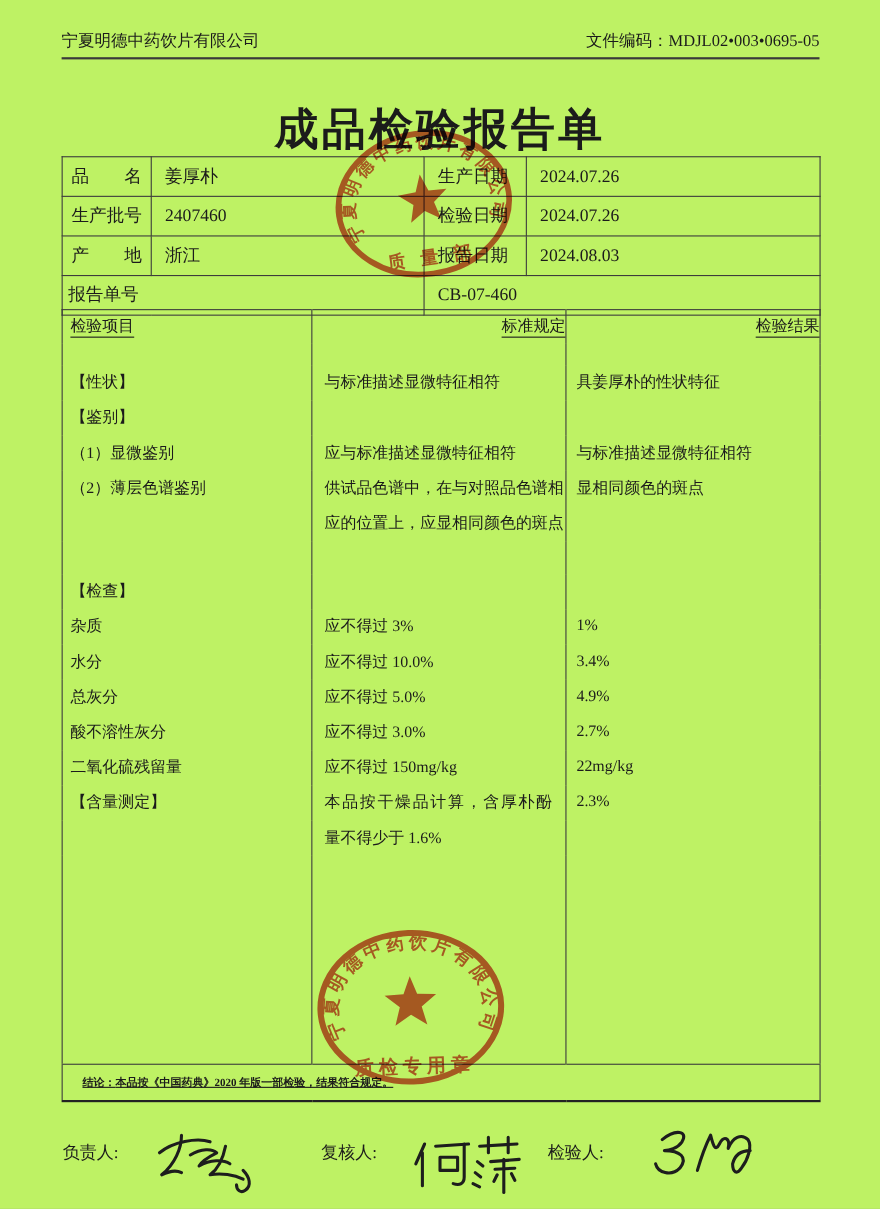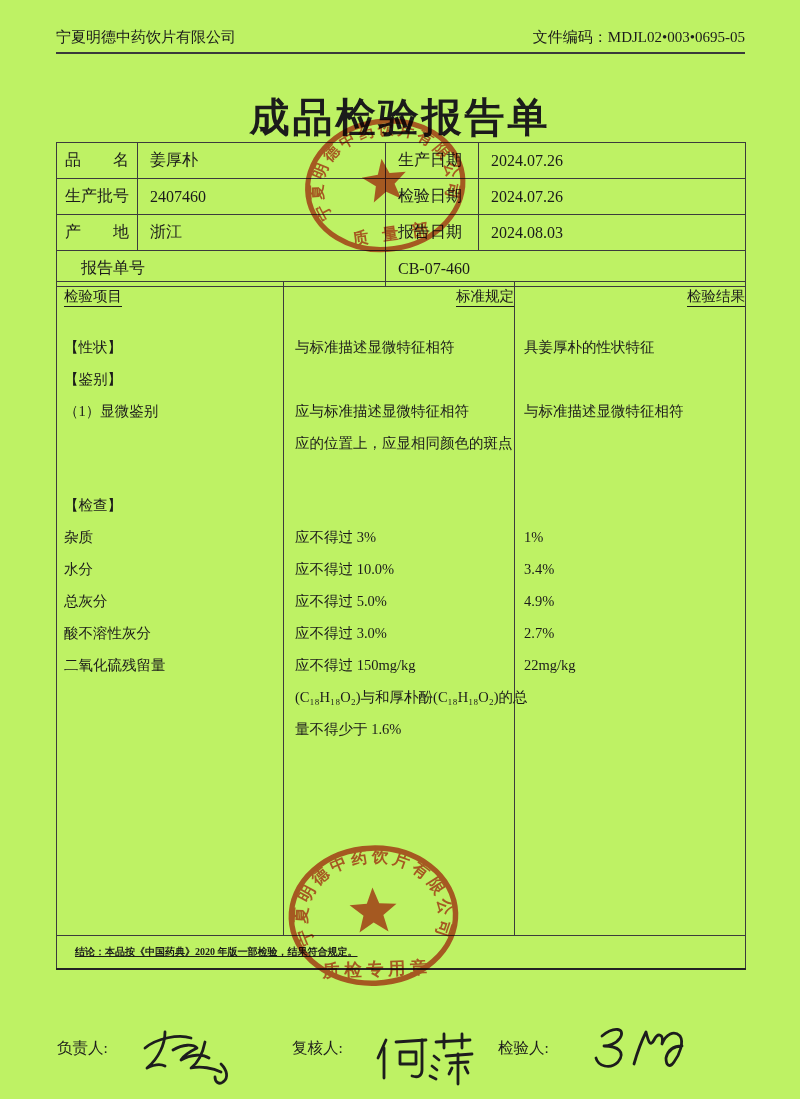--- a/index.html
+++ b/index.html
@@ -15,21 +15,21 @@
   
   .title{position:absolute; left:0; top:90px; width:800px; text-align:center;
          font-size:40px; font-weight:bold; letter-spacing:3px;}
   
   table{border-collapse:collapse; table-layout:fixed;}
   .info-table{position:absolute; left:56px; top:142px; width:689px; font-size:16px;}
   .info-table td{border:1px solid #3c3c3c; height:35px; padding:0; white-space:nowrap; overflow:visible;}
   .info-table td.lbl{padding:0 8px; text-align:justify; text-align-last:justify;}
   .info-table td.val{padding-left:12px;}
   .info-table td.lbl2{padding-left:12px;}
-  .info-table td.rlabel{padding-left:24px;}
+  .info-table td.rlabel{padding-left:5px;}
   
   .insp-table{position:absolute; left:56px; top:281px; width:689px; font-size:14.5px;
               border:1px solid #3c3c3c; border-bottom:2px solid #232323;}
   .insp-table td{padding:0; white-space:nowrap; overflow:visible; border-left:1px solid #3c3c3c;}
   .insp-table td:first-child{border-left:none;}
   .insp-table td.c1{padding-left:7px;margin-top:20px;}
   .insp-table td.c2{padding-left:11px;}
   .insp-table td.c3{padding-left:9px;}
   .insp-table tr.hrow{height:30px;}
   .insp-table tr.trow{height:32px;}
@@ -122,20 +122,25 @@
       <td class="c1">【鉴别】</td>
       <td class="c2"></td>
       <td class="c3"></td>
     </tr>
     <tr class="trow">
       <td class="c1">（1）显微鉴别</td>
       <td class="c2">应与标准描述显微特征相符</td>
       <td class="c3">与标准描述显微特征相符</td>
     </tr>
     <tr class="trow">
+      <td class="c1">（2）薄层色谱鉴别</td>
+      <td class="c2">供试品色谱中，在与对照品色谱相</td>
+      <td class="c3">显相同颜色的斑点</td>
+    </tr>
+    <tr class="trow">
       <td class="c1"></td>
       <td class="c2">应的位置上，应显相同颜色的斑点</td>
       <td class="c3"></td>
     </tr>
     <tr class="sp-b">
           <td></td>
           <td></td>
           <td></td>
         </tr>
     <tr class="trow">
@@ -162,23 +167,23 @@
       <td class="c1">酸不溶性灰分</td>
       <td class="c2">应不得过 3.0%</td>
       <td class="c3">2.7%</td>
     </tr>
     <tr class="trow">
       <td class="c1">二氧化硫残留量</td>
       <td class="c2">应不得过 150mg/kg</td>
       <td class="c3">22mg/kg</td>
     </tr>
     <tr class="trow">
-      <td class="c1"></td>
-      <td class="c2">(C₁₈H₁₈O₂)与和厚朴酚(C₁₈H₁₈O₂)的总</td>
-      <td class="c3"></td>
+      <td class="c1">【含量测定】</td>
+      <td class="c2 just">本品按干燥品计算，含厚朴酚</td>
+      <td class="c3">2.3%</td>
     </tr>
     <tr class="trow">
       <td class="c1"></td>
       <td class="c2">量不得少于 1.6%</td>
       <td class="c3"></td>
     </tr>
     <tr class="sp-c">
           <td></td>
           <td></td>
           <td></td>

